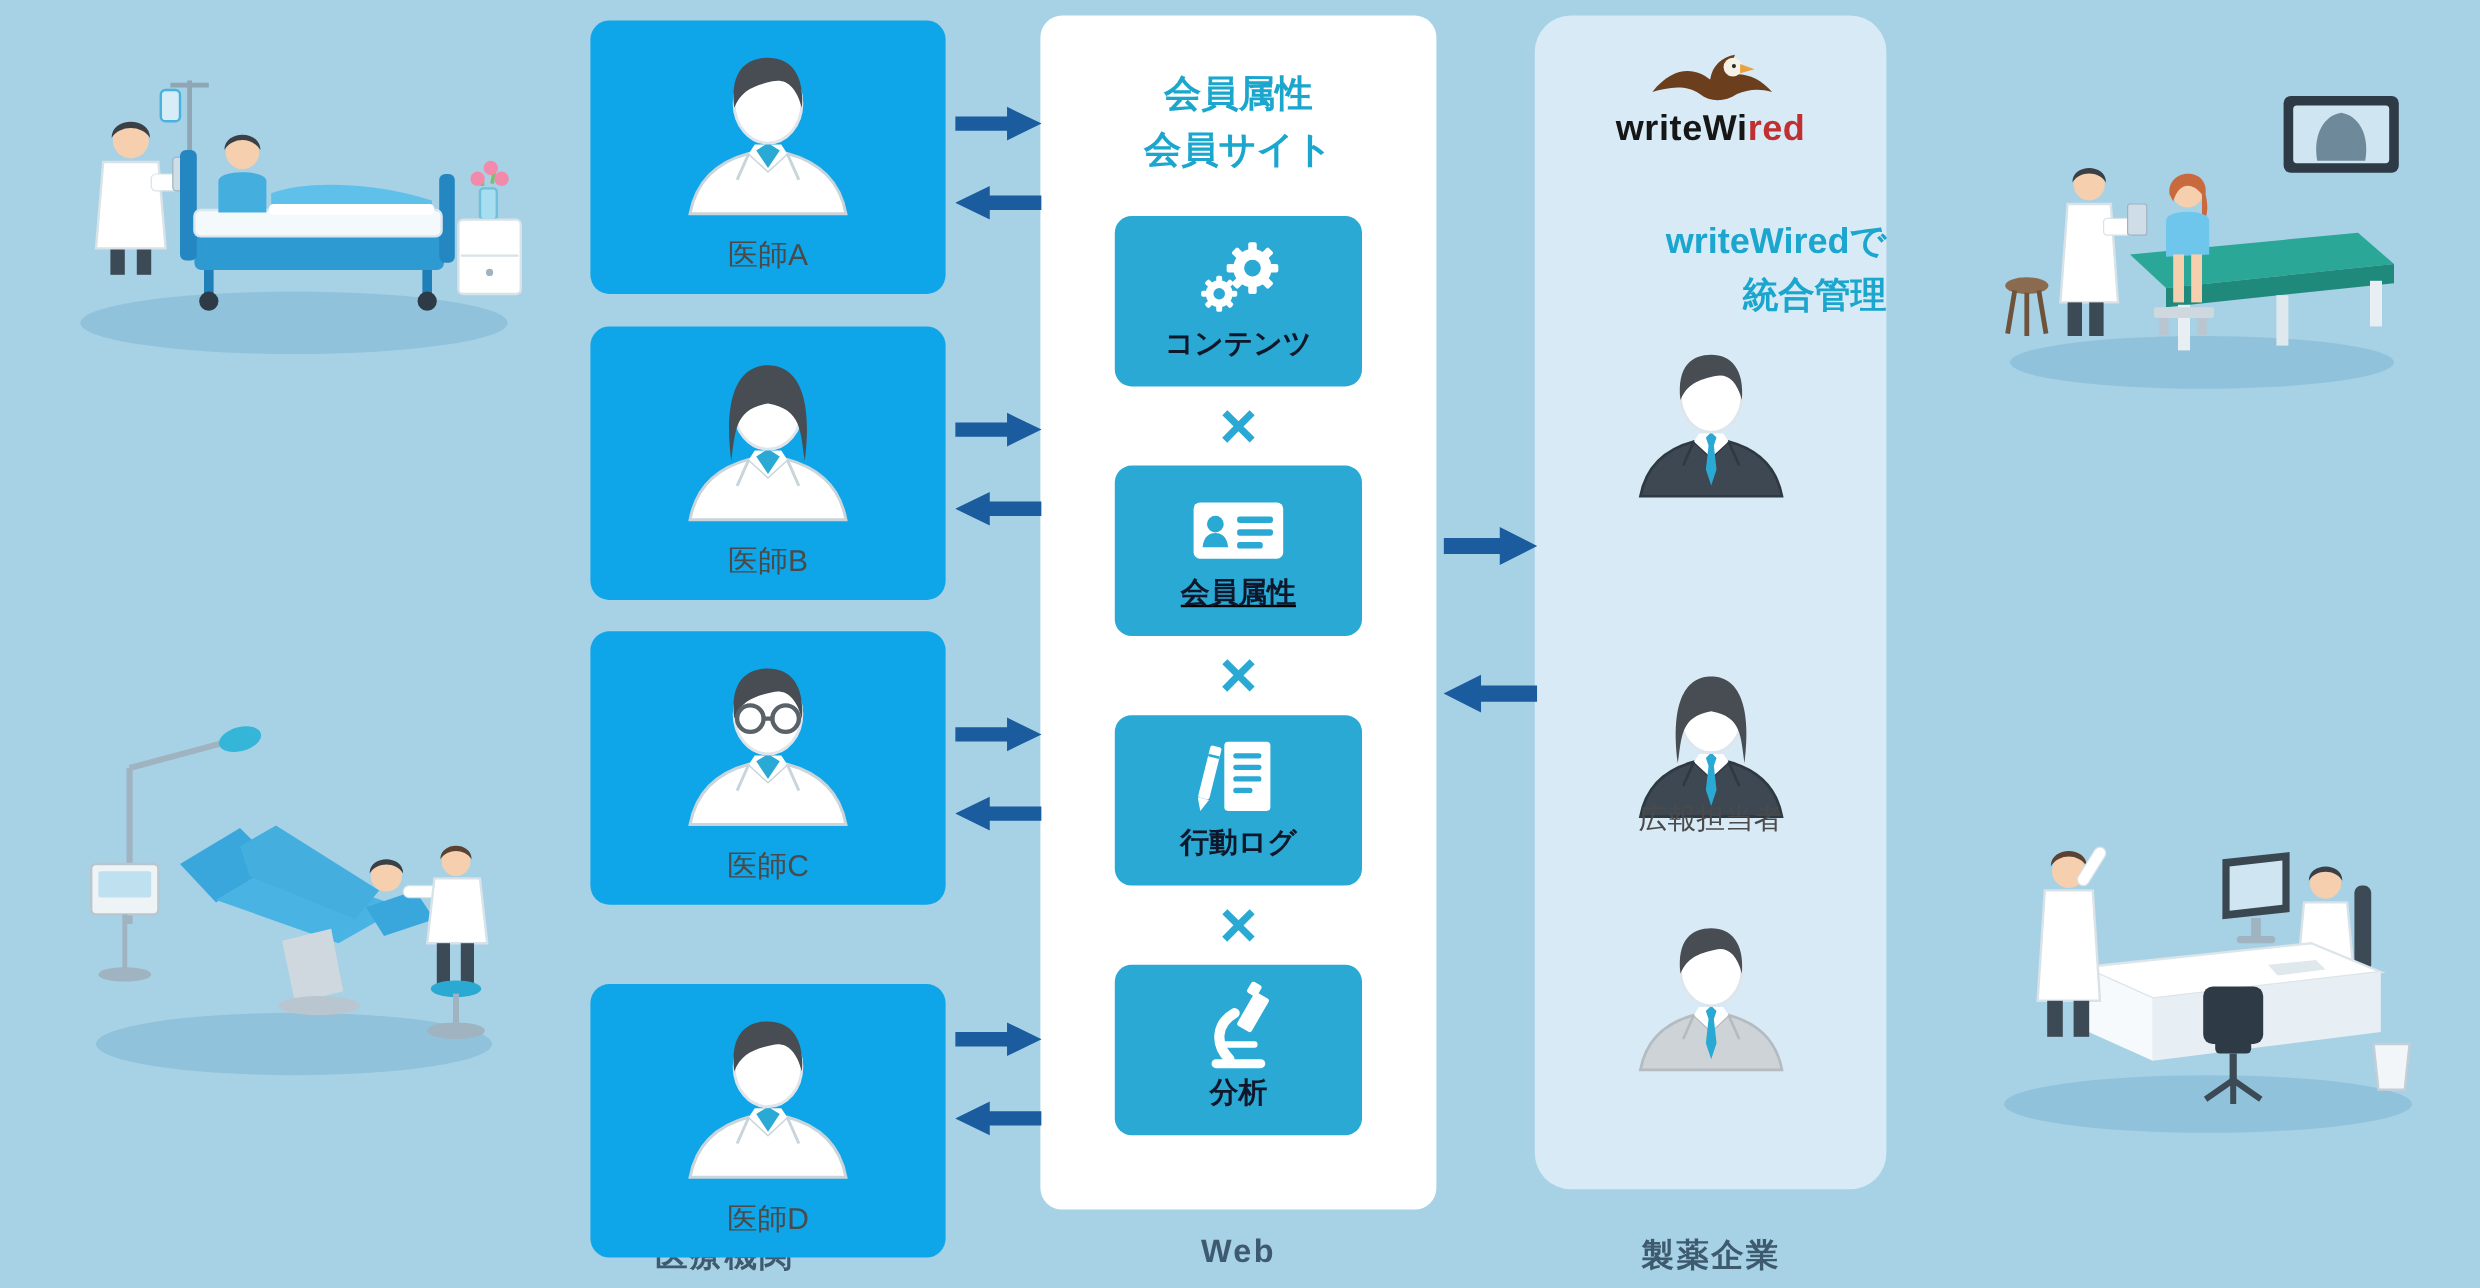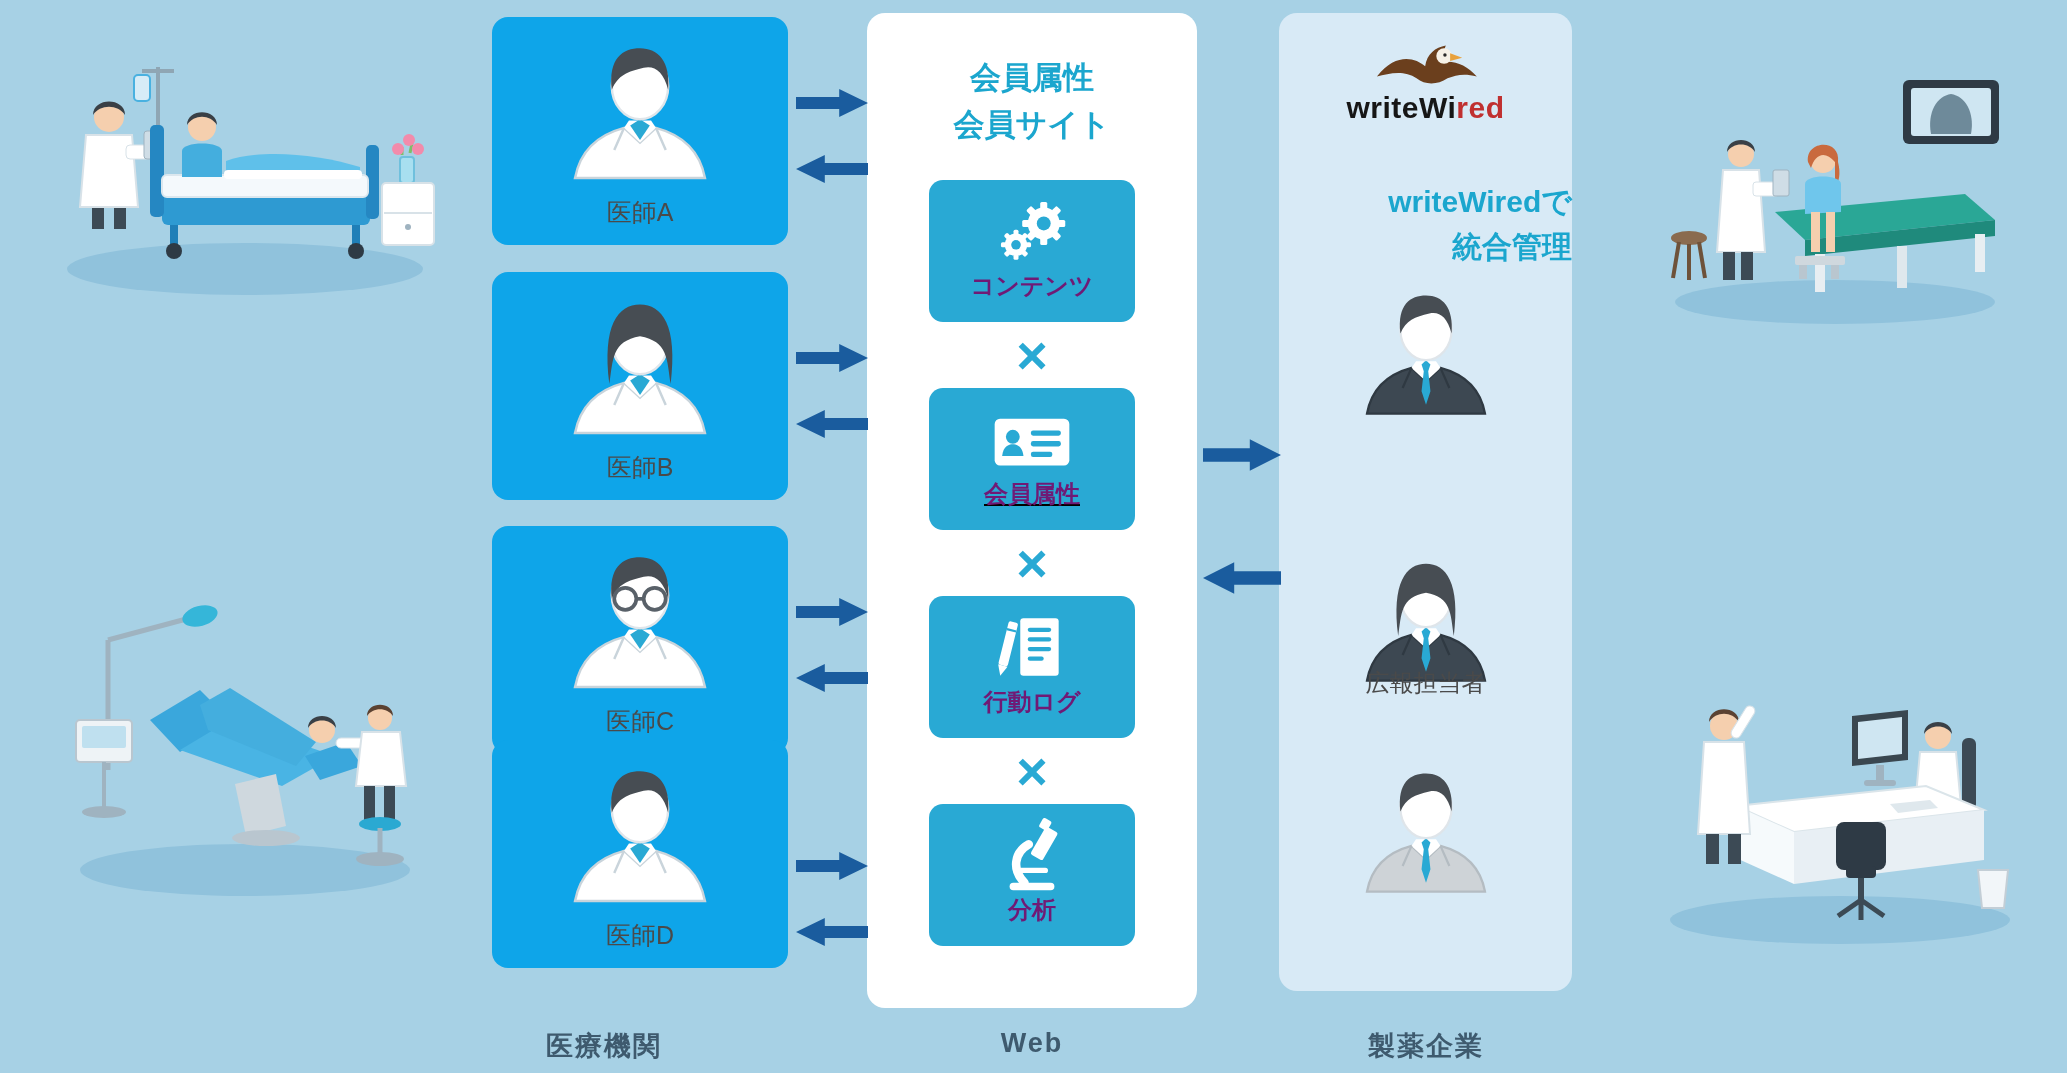--- a/index.html
+++ b/index.html
@@ -16,25 +16,25 @@
   .doctor-box .av{position:absolute;top:14px;left:50%;transform:translateX(-50%);width:176px;height:152px}
   .avatar-svg{width:100%;height:100%;display:block}
   .doctor-label{position:absolute;bottom:16px;left:0;width:100%;text-align:center;font-size:25px;color:#4A4A4A}
 
   .web-panel{position:absolute;left:867px;top:13px;width:330px;height:995px;background:#fff;border-radius:18px}
   .web-title{position:absolute;top:42px;left:0;width:100%;text-align:center;font-size:31px;font-weight:bold;
              color:#1BA6CE;line-height:1.5}
   .feature-box{position:absolute;left:62px;width:206px;height:142px;background:#29A9D4;border-radius:14px;text-align:center}
   .feature-icon-wrap{display:block;margin:14px auto 0;width:96px;height:76px}
   .feature-icon-wrap svg{width:100%;height:100%;display:block}
-  .feature-label{color:#701a75;font-size:24px;font-weight:bold;margin-top:0px}
+  .feature-label{color:#0f172a;font-size:24px;font-weight:bold;margin-top:0px}
   .x-sep{position:absolute;left:0;width:100%;height:66px;line-height:66px;text-align:center;
          color:#29A9D4;font-size:54px;font-weight:bold}
 
-  .pharma-panel{position:absolute;left:1279px;top:13px;width:293px;height:978px;background:#D8EAF6;border-radius:18px}
+  .pharma-panel{position:absolute;left:1279px;top:13px;width:293px;height:978px;background:#D8EAF6;border-radius:30px}
   .logo-block{position:absolute;top:24px;left:0;width:100%;text-align:center}
   .eagle{width:122px;height:62px;display:block;margin:0 auto -8px}
   .logo-text{font-size:30px;font-weight:bold;color:#161616;letter-spacing:.5px}
   .logo-red{color:#C03030}
   .pharma-subtitle{position:absolute;top:166px;left:0;width:100%;text-align:right;font-size:30px;font-weight:bold;
                    color:#1BA6CE;line-height:1.5}
   .staff-av{position:absolute;left:50%;transform:translateX(-50%);width:158px;height:138px}
   .staff-label{position:absolute;left:0;width:100%;text-align:center;font-size:24px;color:#4A4A4A;line-height:1.45}
   .staff-label .sub{font-size:20px}
 
@@ -340,21 +340,21 @@
           <path d="M17 120 C22 93 42 83 57 79 L70 91 L83 79 C98 83 118 93 123 120 Z" fill="#FFFFFF" stroke="#C9D4DB" stroke-width="2"></path>
           <polygon points="57,79 70,91 83,79 79,73 61,73" fill="#FFFFFF"></polygon>
           <polygon points="62,77 70,89 78,77 70,72" fill="#29A9D4"></polygon>
           <path d="M57 79 L49 97 M83 79 L91 97" stroke="#C9D4DB" stroke-width="2" fill="none"></path>
           <ellipse cx="70" cy="45" rx="23" ry="27" fill="#FFFFFF" stroke="#DFE5EA" stroke-width="2"></ellipse>
           <path d="M45 80 C39 32 52 15 70 15 C88 15 101 32 95 80 C92 60 93 45 70 41 C47 45 48 60 45 80 Z" fill="#474D53"></path>
         </svg>
       </span>
       <div class="doctor-label">医師B</div>
     </div>
-    <div class="doctor-box" style="top: 740px;">
+    <div class="doctor-box" style="top: 820px;">
       <span class="av">
         <svg class="avatar-svg" viewBox="0 0 140 124">
           <path d="M17 120 C22 93 42 83 57 79 L70 91 L83 79 C98 83 118 93 123 120 Z" fill="#FFFFFF" stroke="#C9D4DB" stroke-width="2"></path>
           <polygon points="57,79 70,91 83,79 79,73 61,73" fill="#FFFFFF"></polygon>
           <polygon points="62,77 70,89 78,77 70,72" fill="#29A9D4"></polygon>
           <path d="M57 79 L49 97 M83 79 L91 97" stroke="#C9D4DB" stroke-width="2" fill="none"></path>
           <ellipse cx="70" cy="45" rx="23" ry="27" fill="#FFFFFF" stroke="#DFE5EA" stroke-width="2"></ellipse>
           <path d="M47 48 C44 22 56 14 70 14 C85 14 95 25 93 48 C89 33 82 28 73 30 C60 33 52 36 47 48 Z" fill="#474D53"></path>
         </svg>
       </span>

